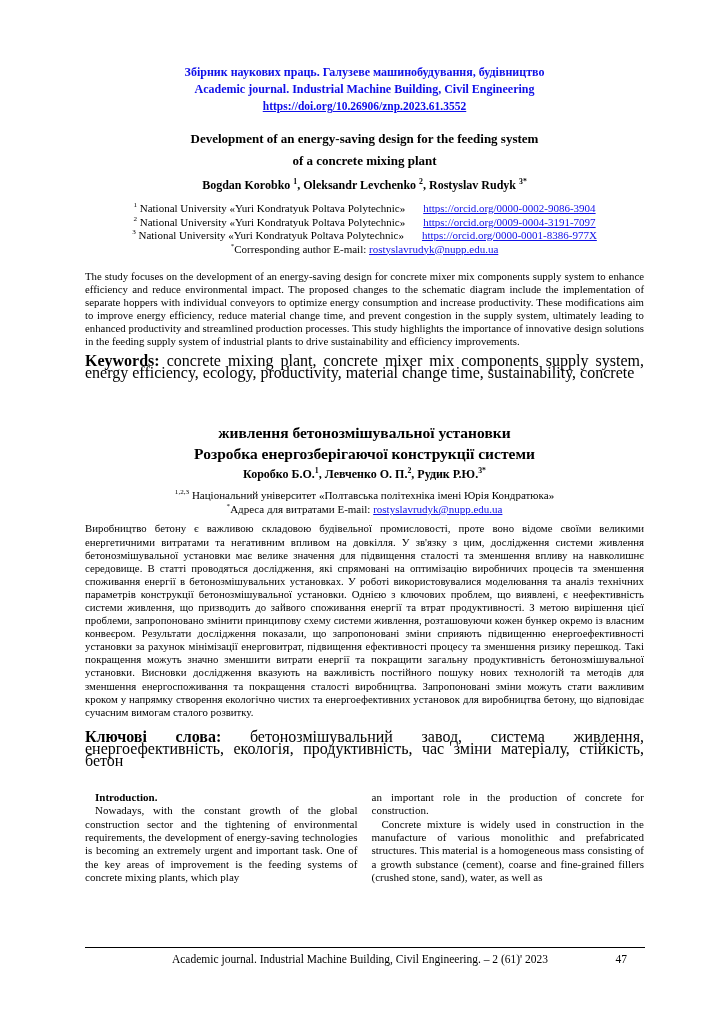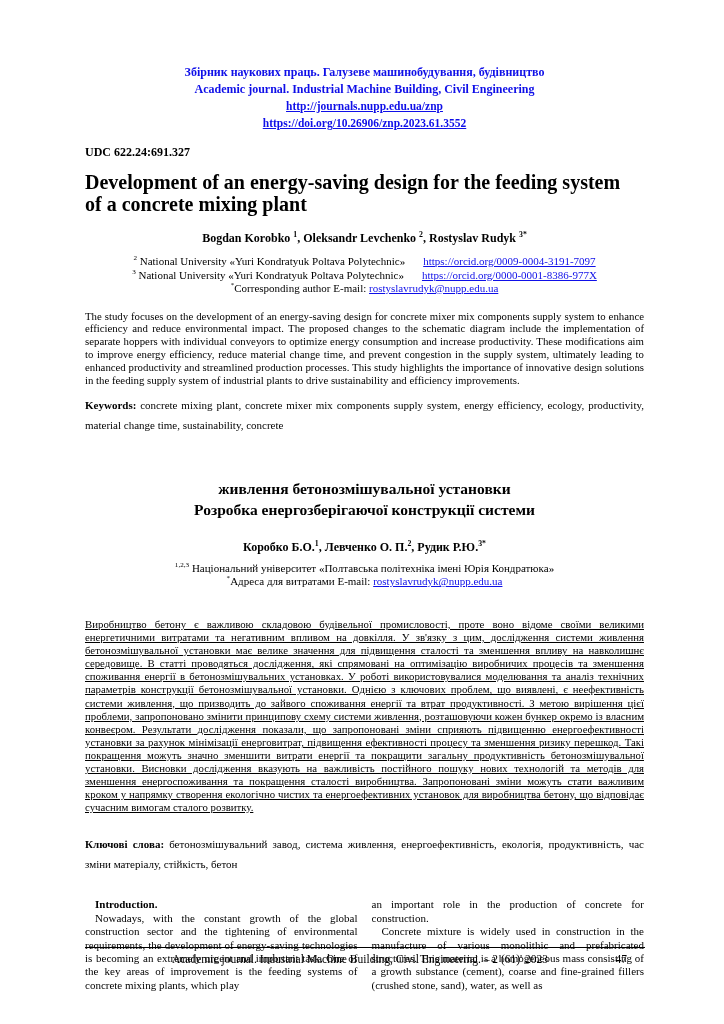--- a/index.html
+++ b/index.html
@@ -26,56 +26,56 @@
   .jheader { text-align: center; }
   .jt { font-size: 12px; font-weight: bold; line-height: 17px; }
   .jlink { font-size: 11.5px; font-weight: bold; line-height: 17px; }
 
   
   .udc { margin-top: 13px; font-size: 12px; font-weight: bold; line-height: 14px; }
 
   
   .title-en {
     margin-top: 13px;
-    text-align: left;
-    font-size: 20px;
+    text-align: center;
+    font-size: 13px;
     font-weight: bold;
     line-height: 21.5px;
   }
-  .authors { margin-top: 16px; text-align: center; font-size: 12px; font-weight: bold; line-height: 15px; }
+  .authors { margin-top: 7px; text-align: center; font-size: 12px; font-weight: bold; line-height: 15px; }
   sup { font-size: 0.65em; vertical-align: super; line-height: 0; }
   .affil { margin-top: 9px; text-align: center; font-size: 11px; line-height: 13.5px; }
   .affil-row { white-space: nowrap; }
   .affil-gap { display: inline-block; width: 18px; }
   .abstract {
     margin-top: 14px;
     font-size: 10.8px;
     line-height: 12.9px;
     text-align: justify;
   }
   .keywords {
     margin-top: 8px;
-    font-size: 11px;
-    line-height: 20px;
+    font-size: 16px;
+    line-height: 12px;
     text-align: justify;
   }
   .keywords b { font-weight: bold; }
 
   
   .title-uk {
     margin-top: 43px;
     text-align: center;
     font-size: 15.5px;
     font-weight: bold;
     line-height: 21px;
   }
-  .authors-uk { margin-top: 20px; }
+  .authors-uk { margin-top: 3px; }
   .affil-uk { margin-top: 7px; }
-  .abstract-uk { margin-top: 29px; line-height: 13.1px; text-decoration: underline; }
-  .keywords-uk { margin-top: 20px; }
+  .abstract-uk { margin-top: 6px; line-height: 13.1px; }
+  .keywords-uk { margin-top: 12px; }
 
   
   .columns {
     margin-top: 24px;
     display: flex;
     gap: 14px;
     font-size: 11px;
     line-height: 13.4px;
     text-align: justify;
     align-items: flex-end;
@@ -111,35 +111,34 @@
   }
 </style>
 </head>
 <body>
 
 <div class="page">
 
   <div class="jheader">
     <div class="jt blue">Збірник наукових праць. Галузеве машинобудування, будівництво</div>
     <div class="jt blue">Academic journal. Industrial Machine Building, Civil Engineering</div>
-    <div class="jlink"><a class="link">http://journals.nupp.edu.ua/znp</a></div>
     <div class="jlink"><a class="link">https://doi.org/10.26906/znp.2023.61.3552</a></div>
   </div>
 
-  <div class="udc">UDC 622.24:691.327</div>
 
   <div class="title-en">
     <div>Development of an energy-saving design for the feeding system</div>
     <div>of a concrete mixing plant</div>
   </div>
 
   <div class="authors"><span>Bogdan Korobko</span>&nbsp;<sup>1</sup><span>, </span><span>Oleksandr Levchenko</span>&nbsp;<sup>2</sup><span>, </span><span>Rostyslav Rudyk</span>&nbsp;<sup>3*</sup>
   </div>
 
   <div class="affil">
+    <div class="affil-row"><sup>1</sup><span> National University «Yuri Kondratyuk Poltava Polytechnic»</span><span class="affil-gap"></span><a class="link">https://orcid.org/0000-0002-9086-3904</a></div>
     <div class="affil-row"><sup>2</sup><span> National University «Yuri Kondratyuk Poltava Polytechnic»</span><span class="affil-gap"></span><a class="link">https://orcid.org/0009-0004-3191-7097</a></div>
     <div class="affil-row"><sup>3</sup><span> National University «Yuri Kondratyuk Poltava Polytechnic»</span><span class="affil-gap"></span><a class="link">https://orcid.org/0000-0001-8386-977X</a></div>
     <div><sup>*</sup><span>Corresponding author E-mail: </span><a class="link">rostyslavrudyk@nupp.edu.ua</a></div>
   </div>
 
   <div class="abstract">The study focuses on the development of an energy-saving design for concrete mixer mix components supply system to enhance efficiency and reduce environmental impact. The proposed changes to the schematic diagram include the implementation of separate hoppers with individual conveyors to optimize energy consumption and increase productivity. These modifications aim to improve energy efficiency, reduce material change time, and prevent congestion in the supply system, ultimately leading to enhanced productivity and streamlined production processes. This study highlights the importance of innovative design solutions in the feeding supply system of industrial plants to drive sustainability and efficiency improvements.</div>
 
   <div class="keywords"><b>Keywords:</b><span> concrete mixing plant, concrete mixer mix components supply system, energy efficiency, ecology, productivity, material change time, sustainability, concrete</span></div>
 
   <div class="title-uk">

